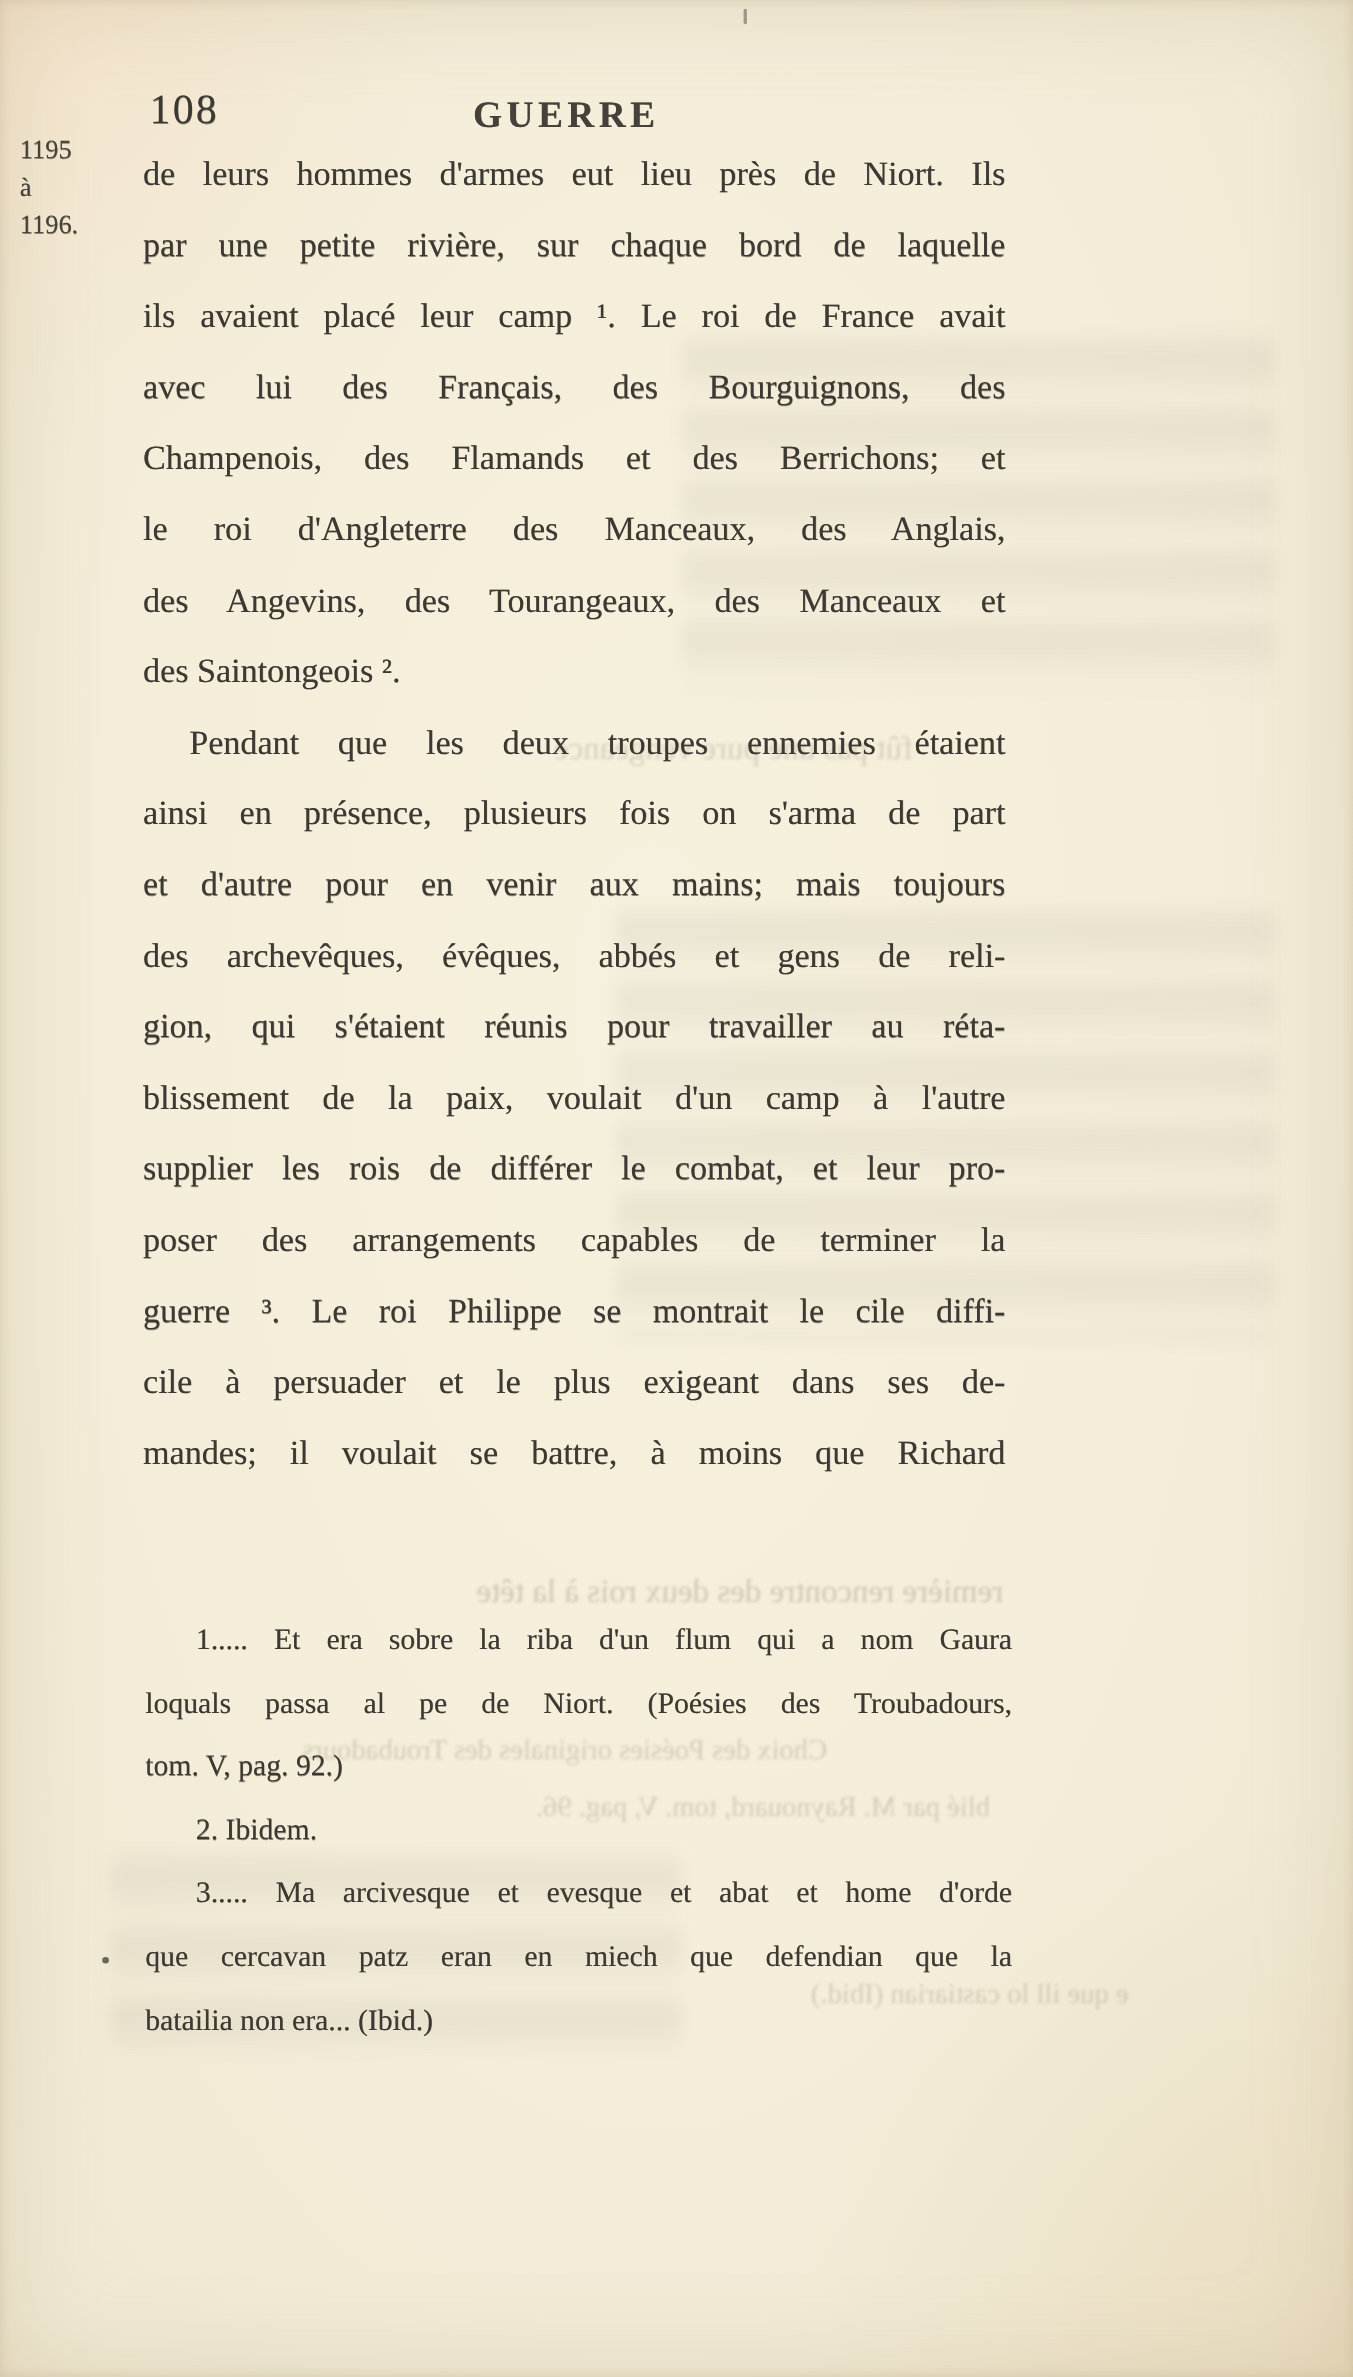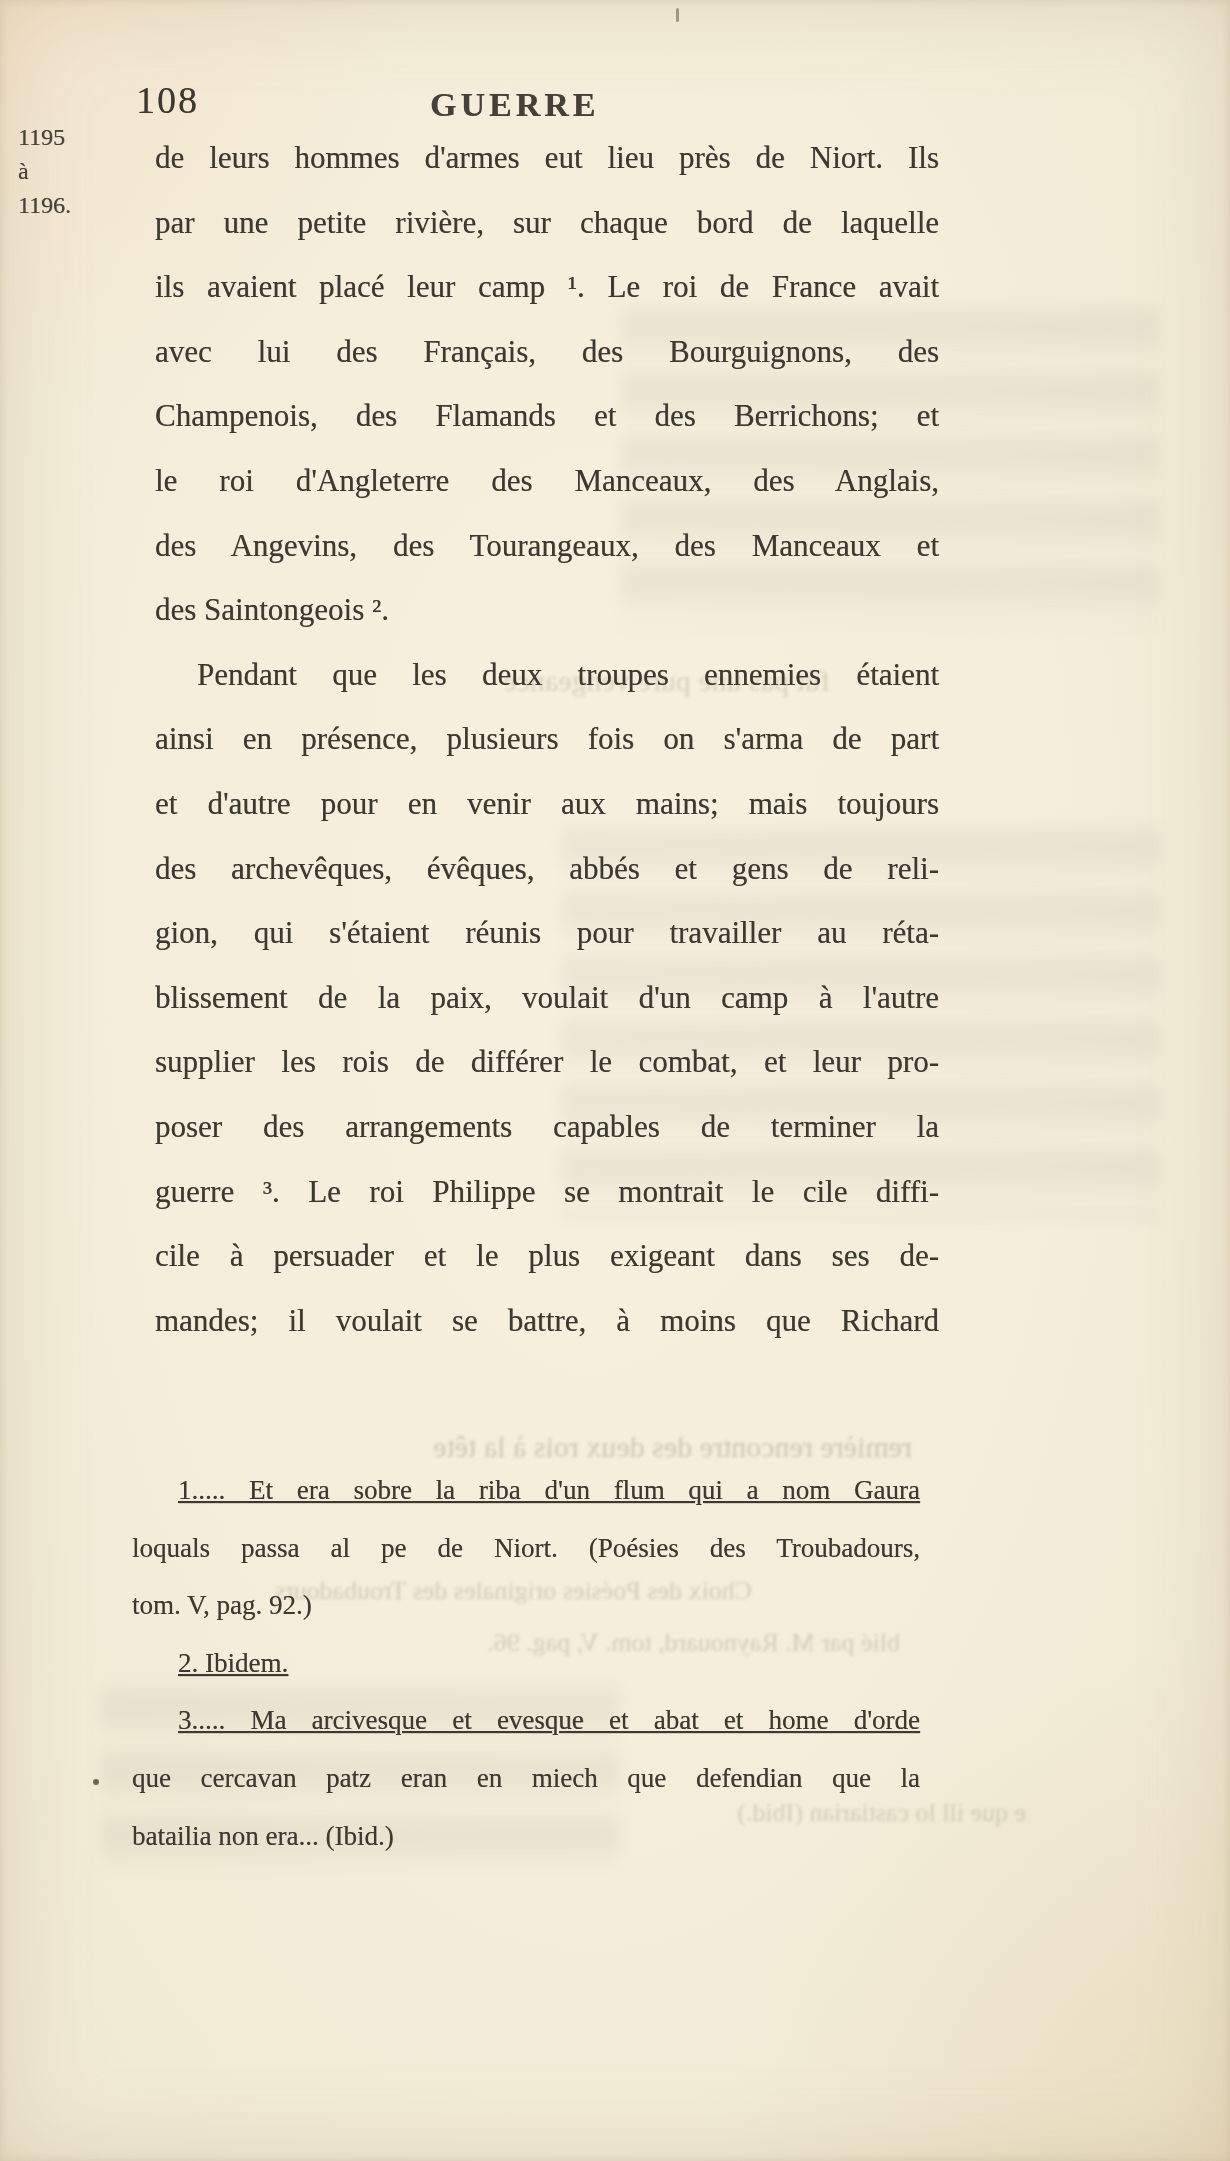--- a/index.html
+++ b/index.html
@@ -31,21 +31,21 @@
 
   
   #margin-note {
     position: absolute; left: 18px; top: 120px; width: 100px;
     font-size: 24px; line-height: 34px; text-align: left; color: #46423b;
   }
 
   
   #body-text {
     position: absolute; left: 130px; top: 126px; width: 784px;
-    font-size: 31px; line-height: 64.6px; margin-left: 25px;
+    font-size: 31px; line-height: 64.6px;
   }
   .bl {
     text-align: justify;
     text-align-last: justify;
     text-justify: inter-word;
     height: 64.6px; overflow: visible; white-space: nowrap;
   }
   .bl.end { text-align-last: left; }
   .bl.indent { padding-left: 42px; }
 
@@ -54,21 +54,21 @@
     position: absolute; left: 132px; top: 1462px; width: 788px;
     font-size: 27px; line-height: 57.6px;
   }
   .fl {
     text-align: justify;
     text-align-last: justify;
     text-justify: inter-word;
     height: 57.6px; white-space: nowrap;
   }
   .fl.end { text-align-last: left; }
-  .fl.indent { padding-left: 46px; text-decoration: underline; }
+  .fl.indent { padding-left: 46px; }
 
   
   .ghost {
     position: absolute;
     transform: scaleX(-1);
     filter: blur(1.6px);
     color: #8f8872;
     white-space: nowrap;
     pointer-events: none;
   }

